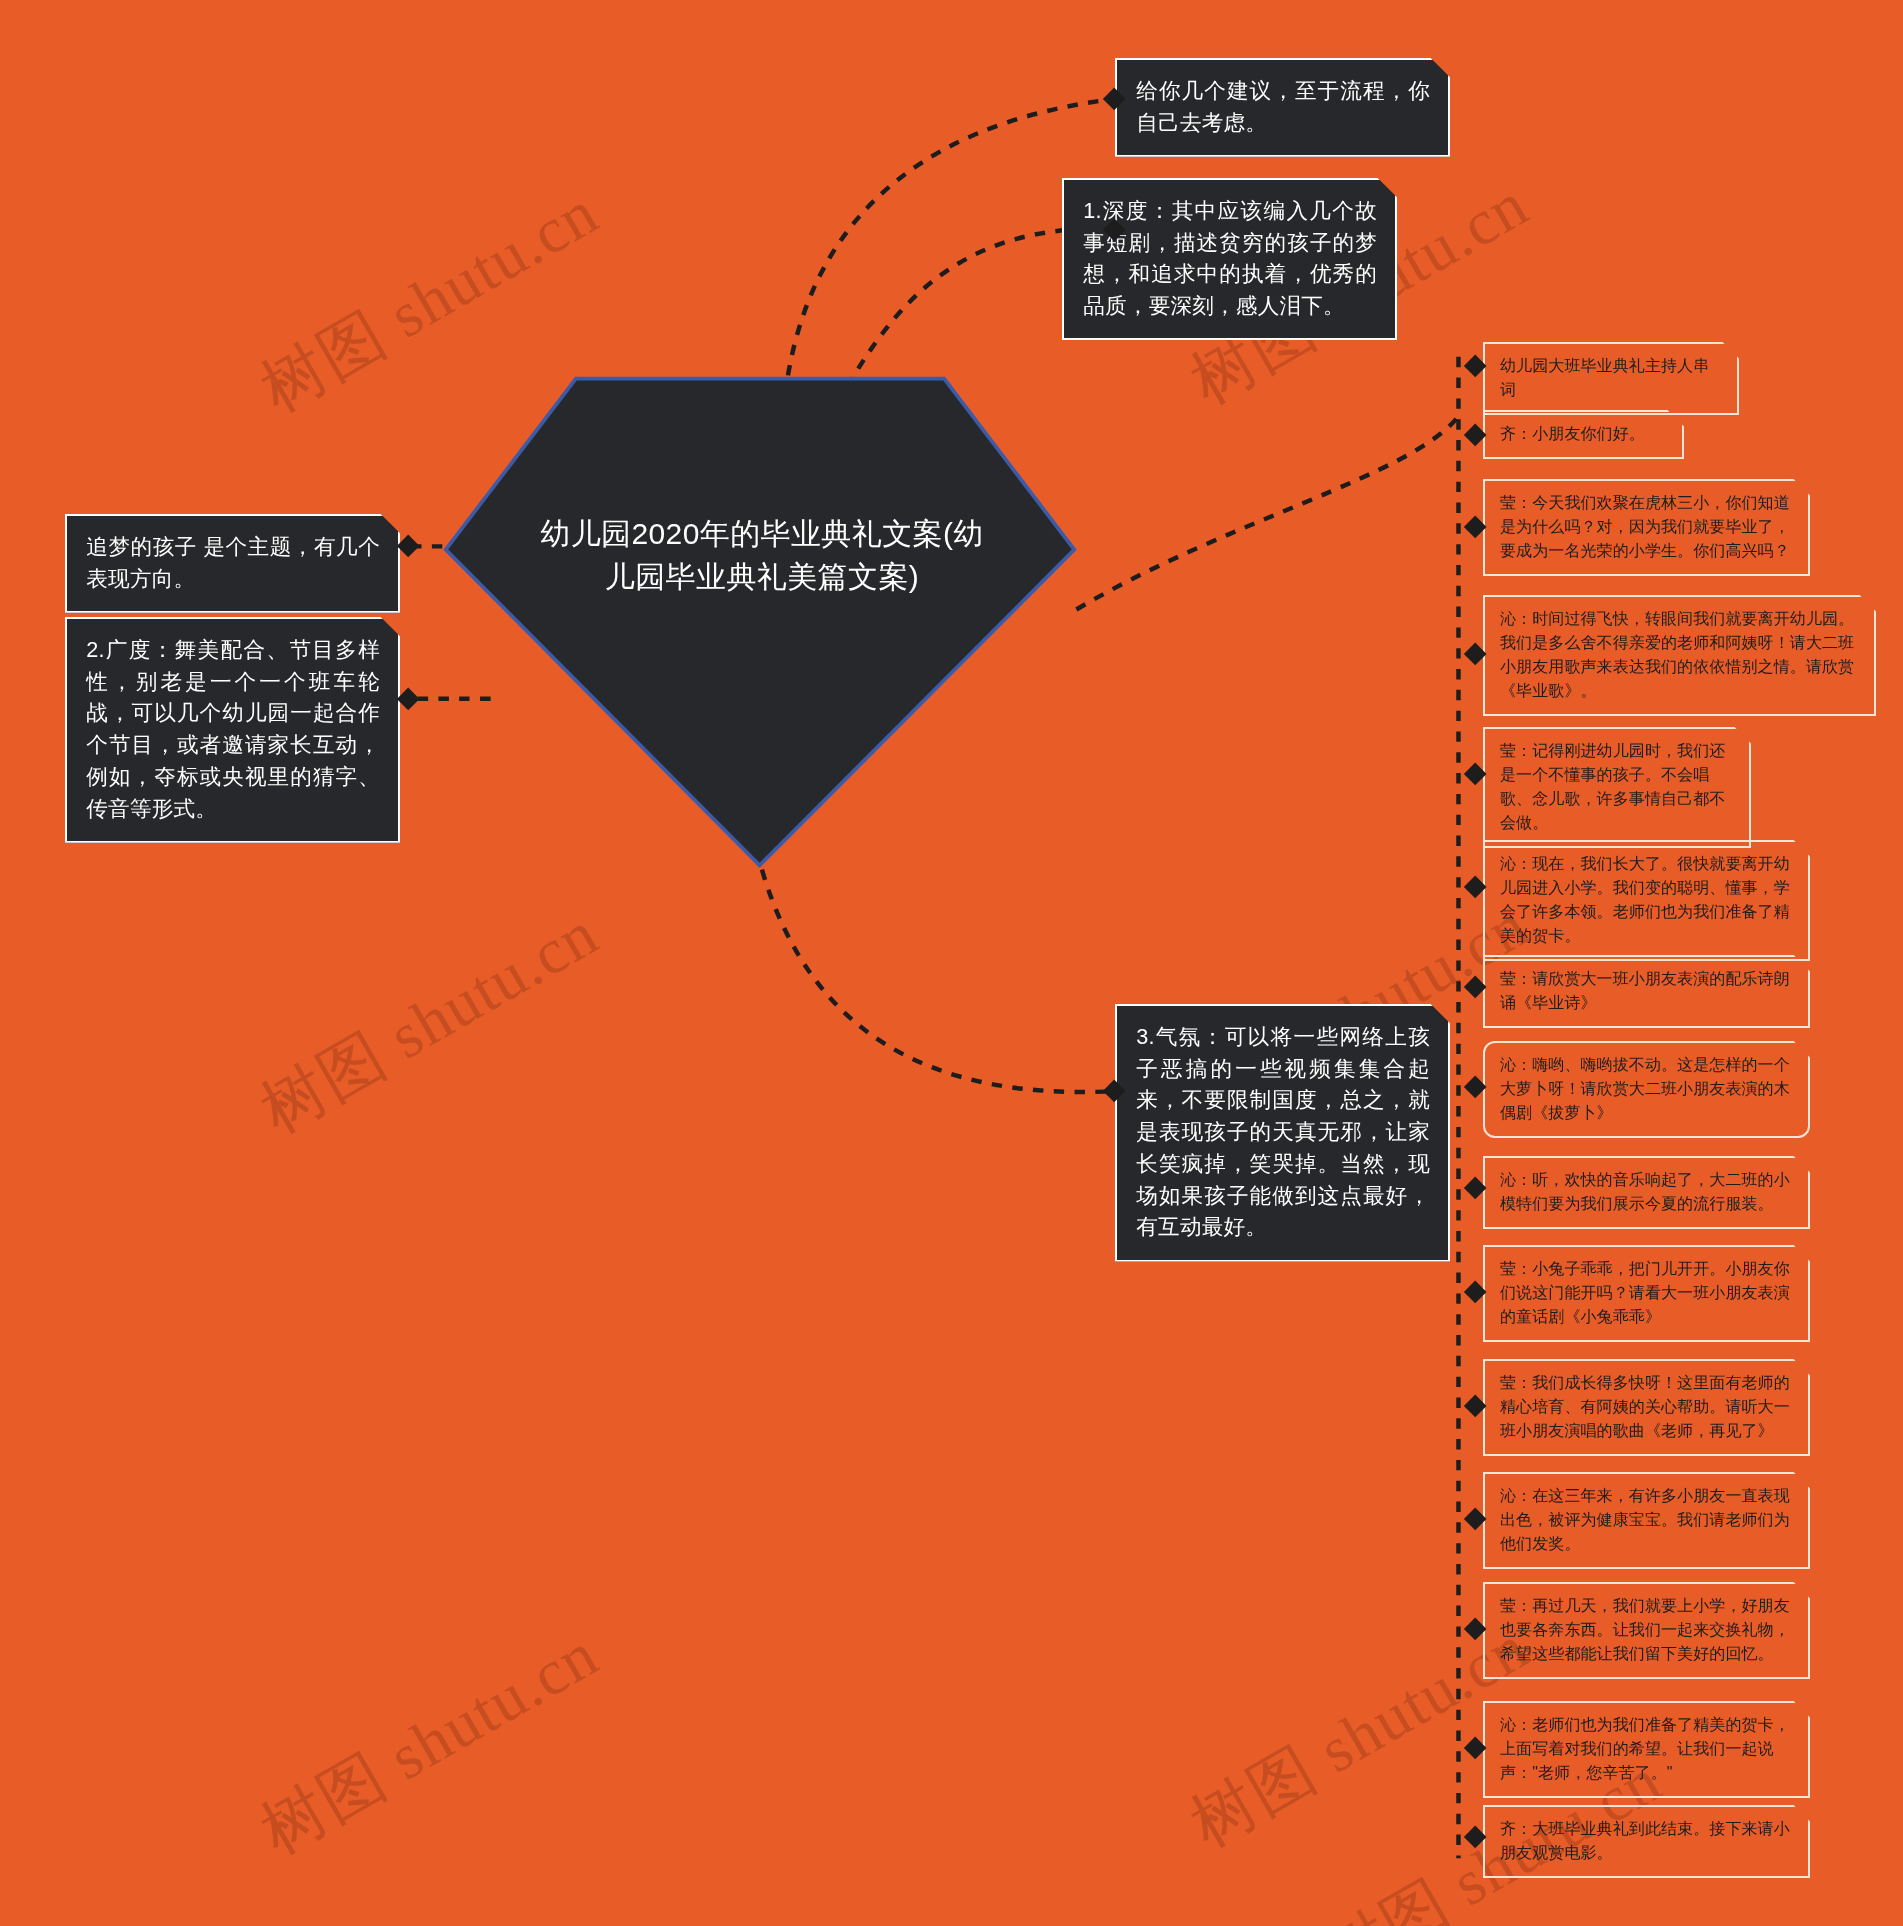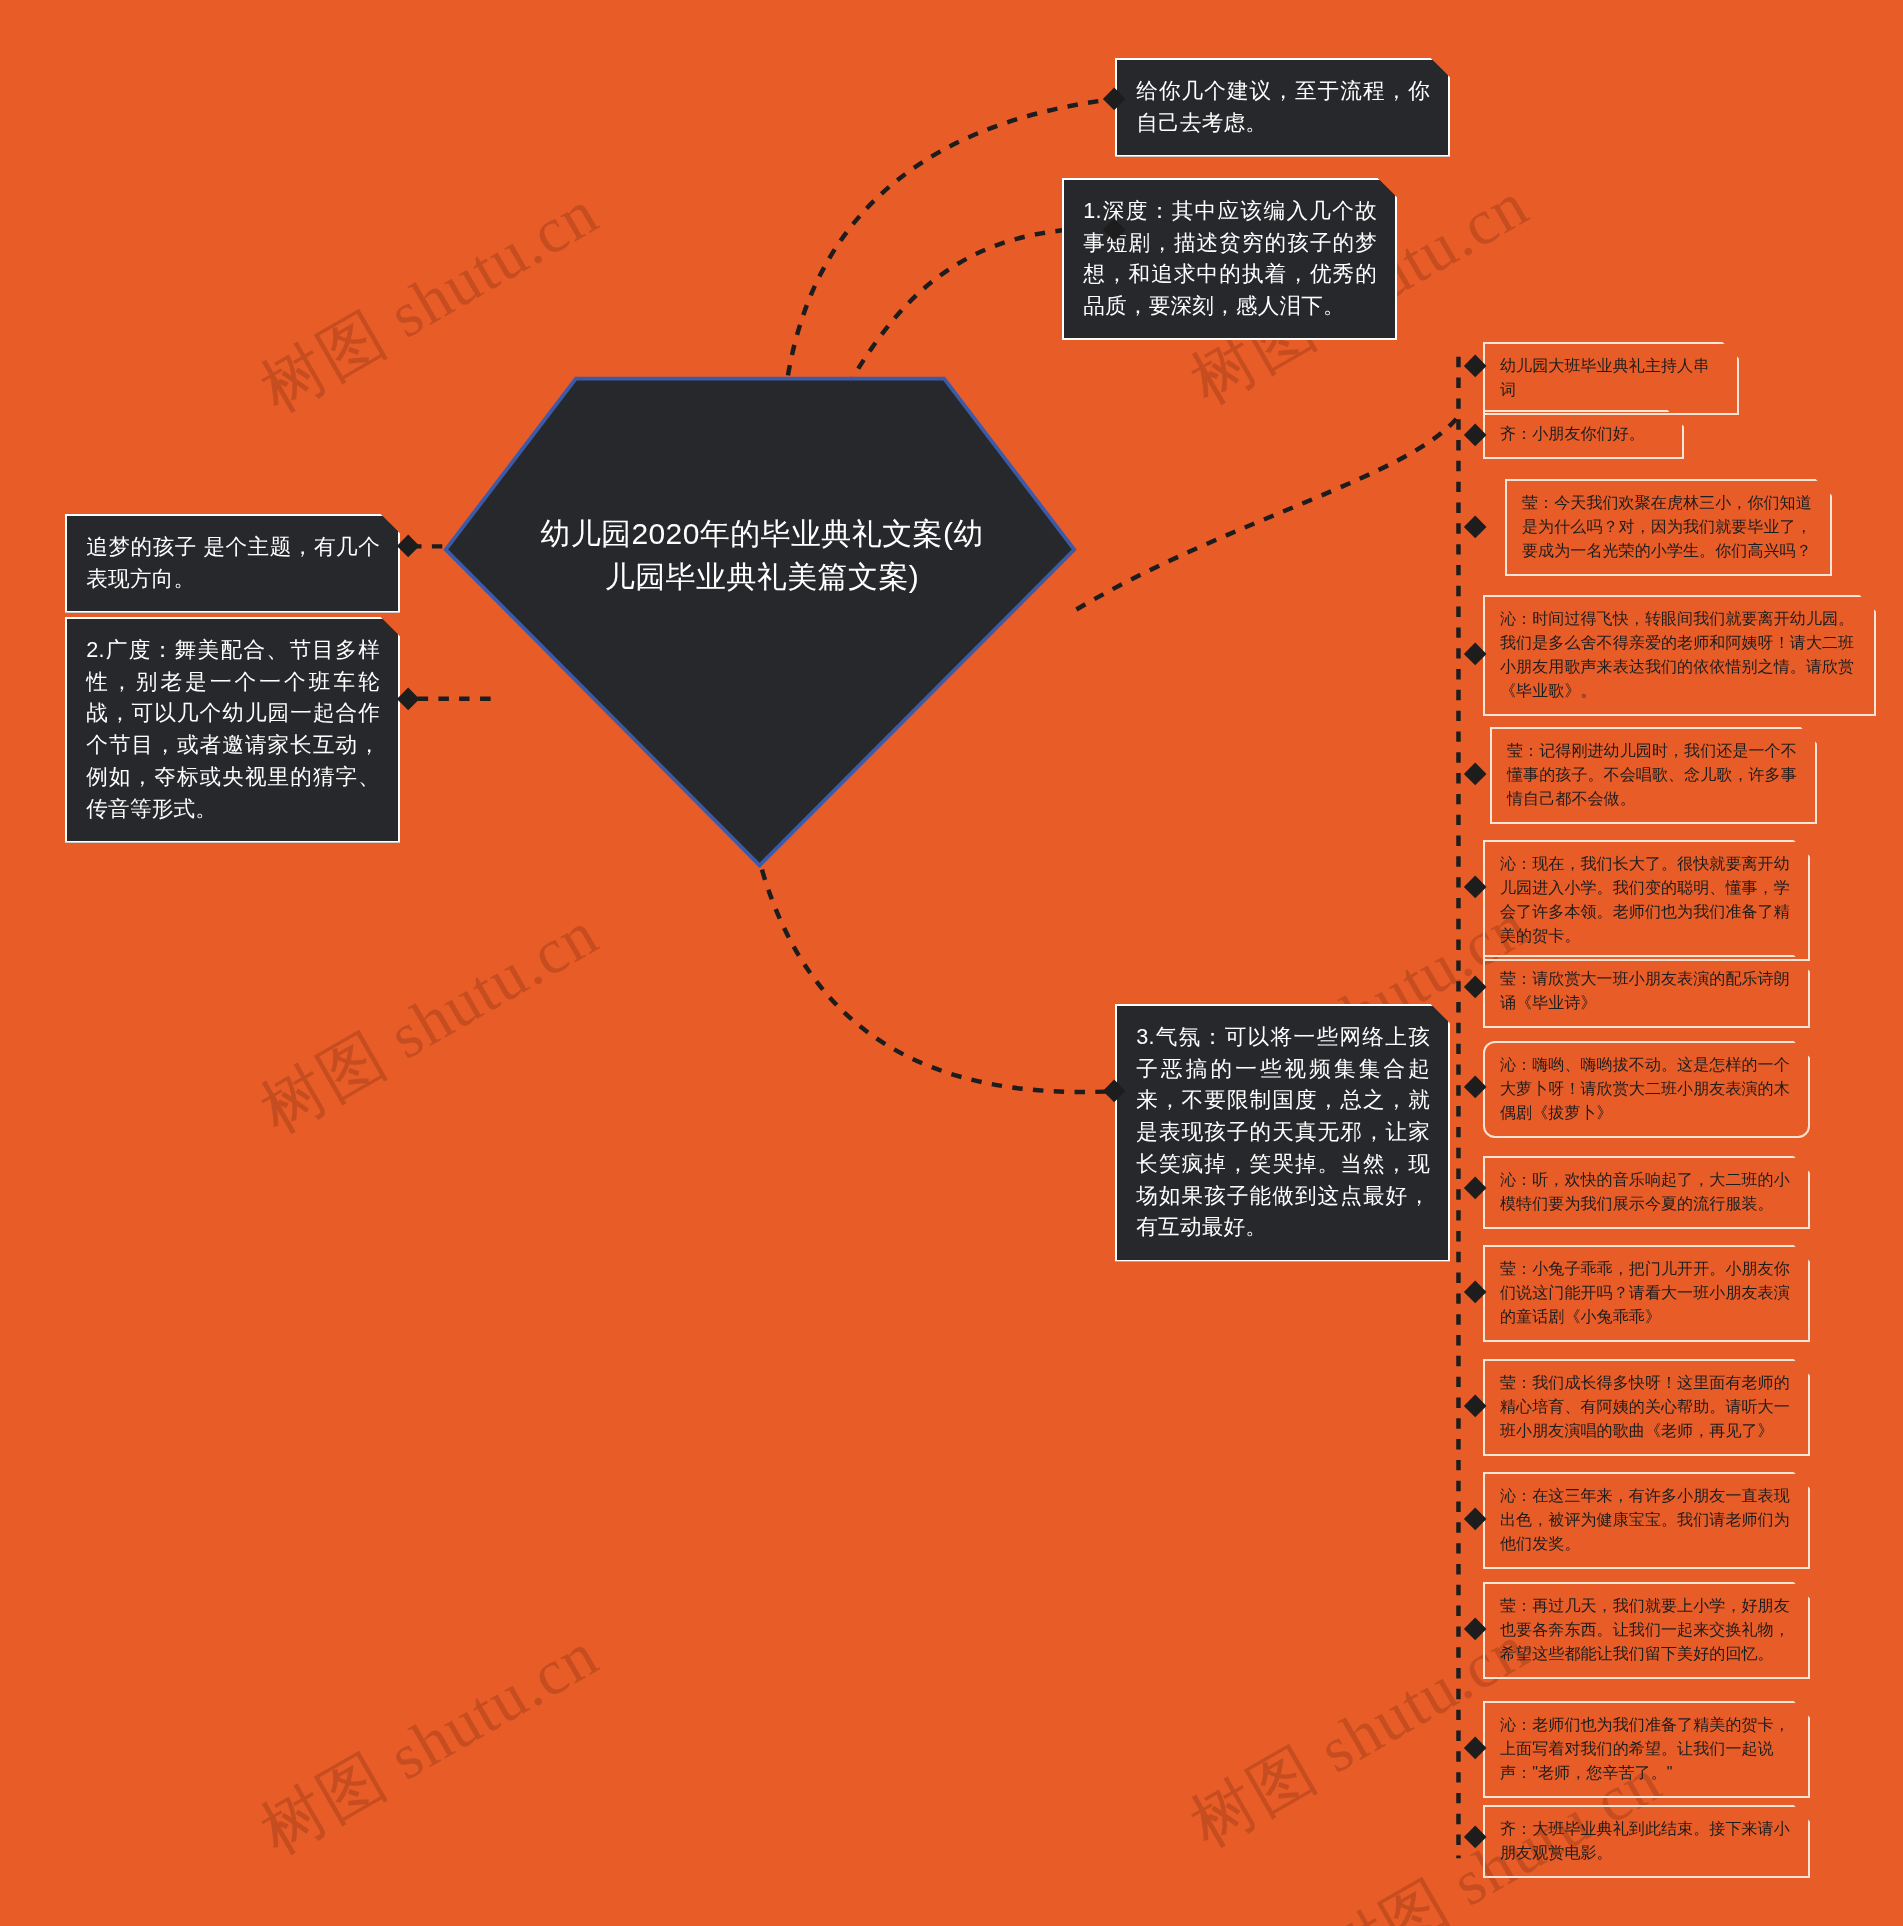--- a/index.html
+++ b/index.html
@@ -172,31 +172,31 @@
 <div class="rail-box" style="left:1483px; top:342px; width:256px;">
   <span>幼儿园大班毕业典礼主持人串词</span>
 </div>
 <div class="bullet" style="left:1467px; top:358px;"></div>
 
 <div class="rail-box" style="left:1483px; top:410px; width:201px;">
   <span>齐：小朋友你们好。</span>
 </div>
 <div class="bullet" style="left:1467px; top:427px;"></div>
 
-<div class="rail-box" style="left:1483px; top:479px; width:327px;margin-left:22px;">
+<div class="rail-box" style="left:1483px; top:479px; width:327px;">
   <span>莹：今天我们欢聚在虎林三小，你们知道是为什么吗？对，因为我们就要毕业了，要成为一名光荣的小学生。你们高兴吗？</span>
 </div>
 <div class="bullet" style="left:1467px; top:519px;"></div>
 
 <div class="rail-box" style="left:1483px; top:595px; width:393px;">
   <span>沁：时间过得飞快，转眼间我们就要离开幼儿园。我们是多么舍不得亲爱的老师和阿姨呀！请大二班小朋友用歌声来表达我们的依依惜别之情。请欣赏《毕业歌》。</span>
 </div>
 <div class="bullet" style="left:1467px; top:646px;"></div>
 
-<div class="rail-box" style="left:1483px; top:727px; width:327px;margin-left:7px;">
+<div class="rail-box" style="left:1483px; top:727px; width:268px;">
   <span>莹：记得刚进幼儿园时，我们还是一个不懂事的孩子。不会唱歌、念儿歌，许多事情自己都不会做。</span>
 </div>
 <div class="bullet" style="left:1467px; top:766px;"></div>
 
 <div class="rail-box" style="left:1483px; top:840px; width:327px;">
   <span>沁：现在，我们长大了。很快就要离开幼儿园进入小学。我们变的聪明、懂事，学会了许多本领。老师们也为我们准备了精美的贺卡。</span>
 </div>
 <div class="bullet" style="left:1467px; top:879px;"></div>
 
 <div class="rail-box" style="left:1483px; top:955px; width:327px;">

